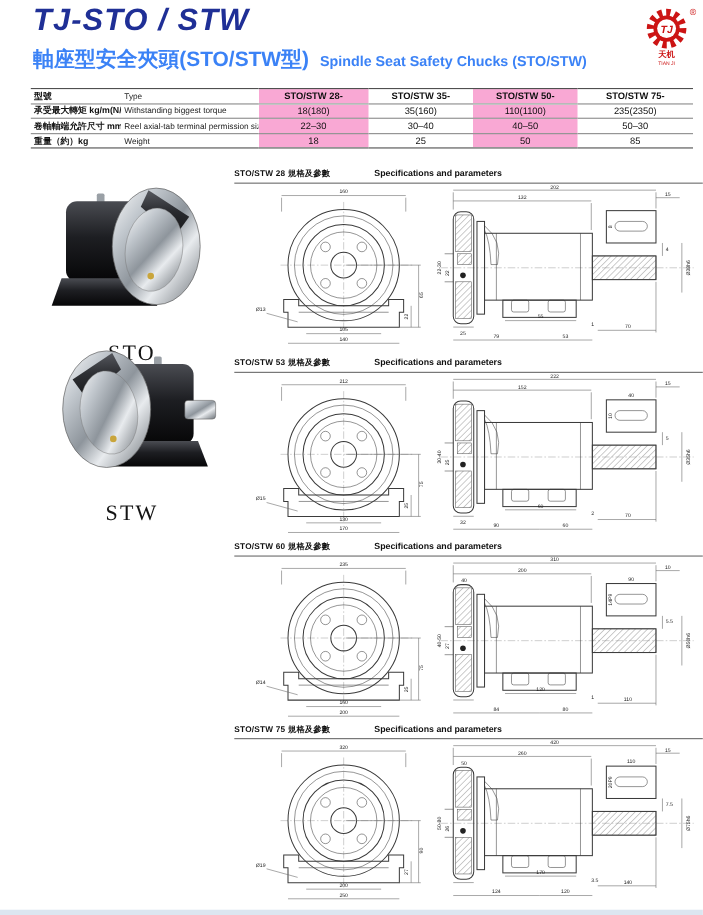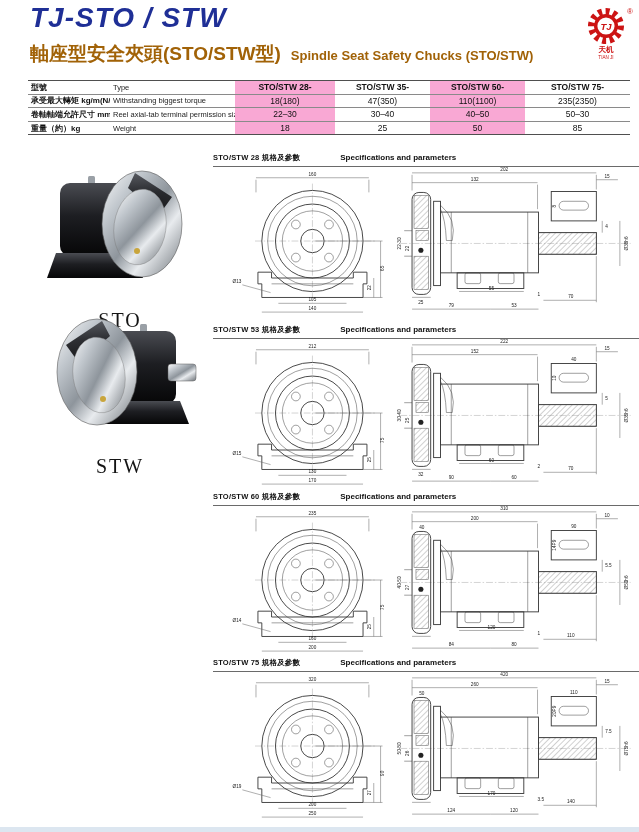--- a/index.html
+++ b/index.html
@@ -1,20 +1,20 @@
 <!DOCTYPE html>
 <html><head>
 <meta charset="utf-8">
 <style>
   *{margin:0;padding:0;box-sizing:border-box}
   html,body{width:639px;height:832px}
   body{position:relative;background:#fff;font-family:"Liberation Sans",sans-serif;color:#111;overflow:hidden}
   .abs{position:absolute}
   .title{left:30px;top:2px;font-size:28px;font-weight:bold;font-style:italic;color:#1f2f96;letter-spacing:1px}
-  .sub{left:30px;top:41px;display:flex;align-items:baseline;gap:10px;color:#a16207;white-space:nowrap}
+  .sub{left:30px;top:41px;display:flex;align-items:baseline;gap:10px;color:#3b82f6;white-space:nowrap}
   .sub-zh{font-size:19px;font-weight:bold}
   .sub-en{font-size:13px;font-weight:bold}
   .logo{left:582px;top:3px;width:54px;height:60px}
   table.spec{position:absolute;left:28px;top:80px;width:602px;border-collapse:collapse;table-layout:fixed}
   .spec td{height:13.6px;font-size:8px;padding:0 3px;border-top:1px solid #8a8a8a;vertical-align:middle;white-space:nowrap;overflow:hidden}
   .spec tr:first-child td{border-top:1.6px solid #4f4f4f}
   .spec tr.last td{border-bottom:1.6px solid #4f4f4f}
   .spec .zh{font-weight:bold}
   .spec .en{font-size:7.5px;color:#1d1d1d}
   .spec .val{text-align:center;font-size:8.5px}
@@ -91,21 +91,21 @@
     <td class="en">Type</td>
     <td class="val models shade">STO/STW 28-</td>
     <td class="val models">STO/STW 35-</td>
     <td class="val models shade">STO/STW 50-</td>
     <td class="val models">STO/STW 75-</td>
   </tr>
   <tr>
     <td class="zh">承受最大轉矩 kg/m(N/m)</td>
     <td class="en">Withstanding biggest torque</td>
     <td class="val shade">18(180)</td>
-    <td class="val">47(350)</td>
+    <td class="val">35(160)</td>
     <td class="val shade">110(1100)</td>
     <td class="val">235(2350)</td>
   </tr>
   <tr>
     <td class="zh">卷軸軸端允許尺寸 mm</td>
     <td class="en">Reel axial-tab terminal permission size</td>
     <td class="val shade">22–30</td>
     <td class="val">30–40</td>
     <td class="val shade">40–50</td>
     <td class="val">50–30</td>

